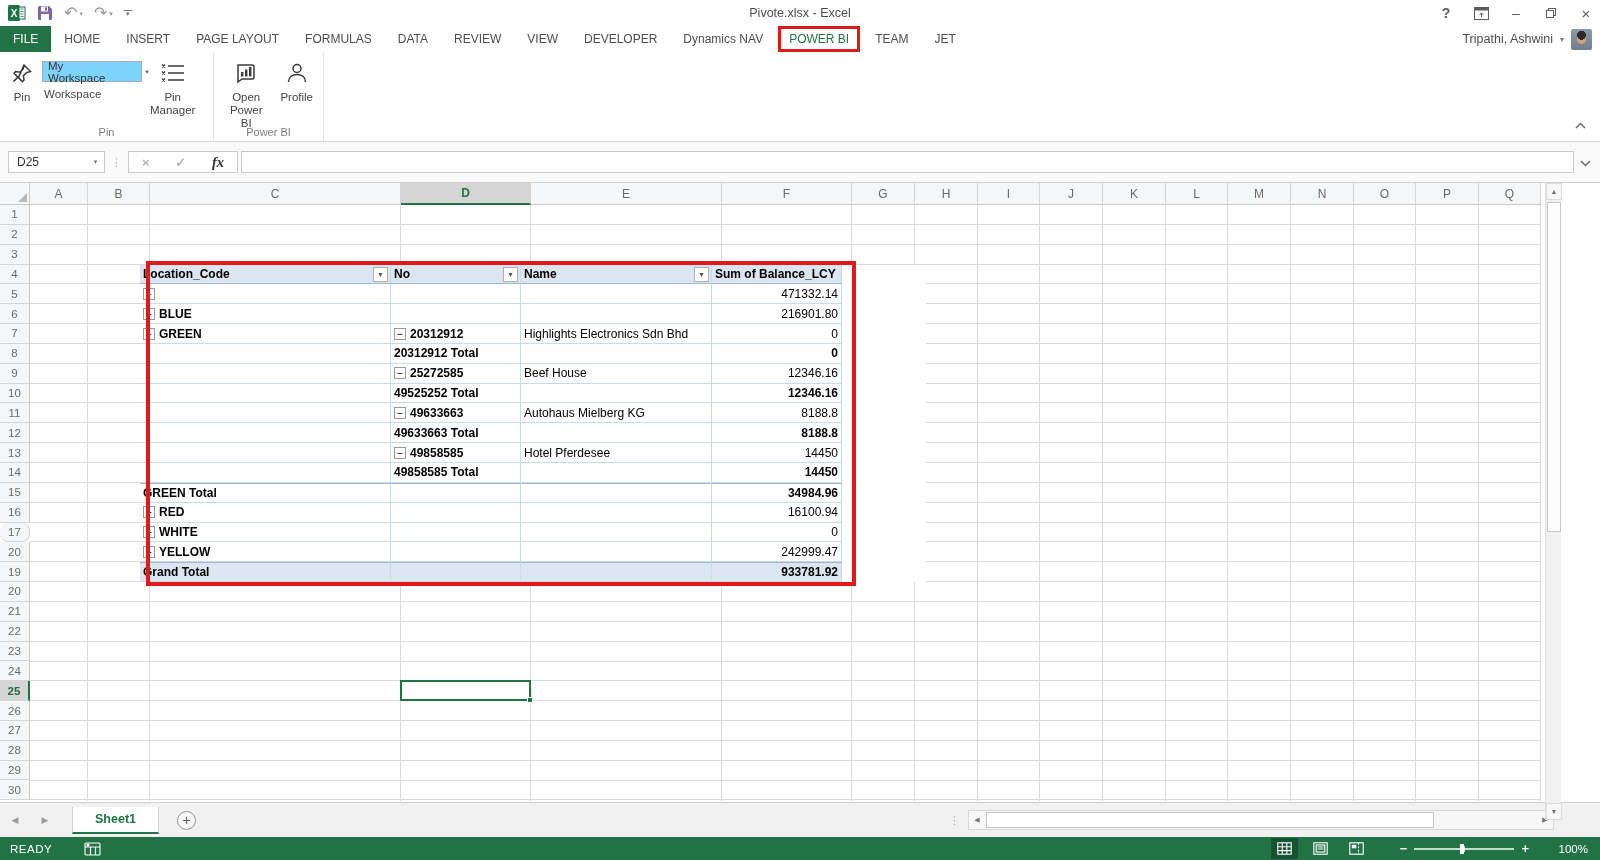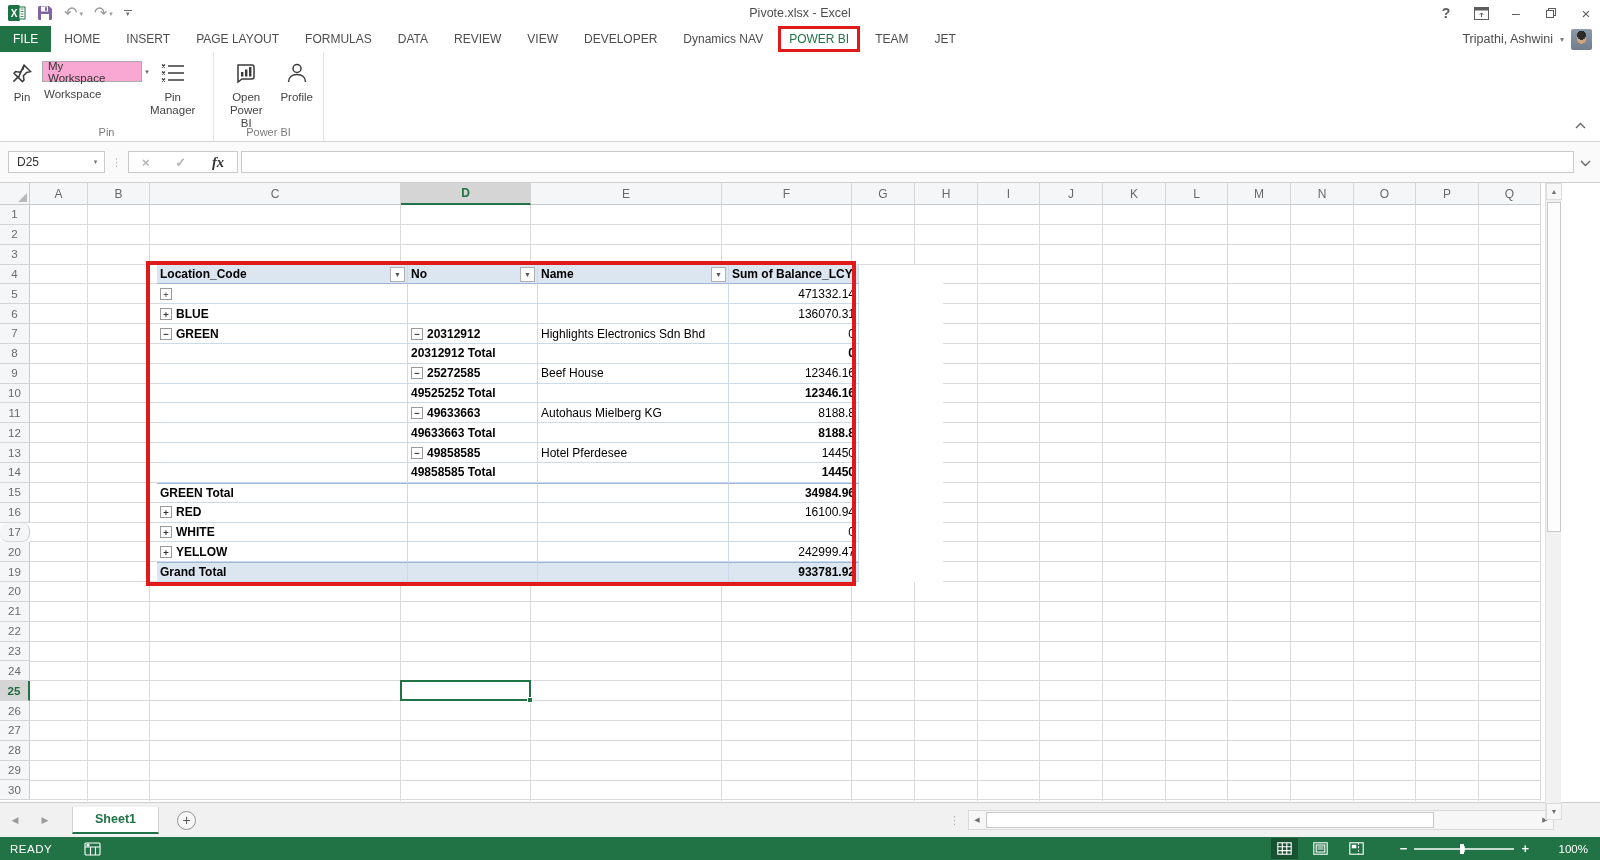--- a/index.html
+++ b/index.html
@@ -40,21 +40,21 @@
   
   #ribbon { top:52px; left:0; width:1600px; height:90px; background:#fff; border-bottom:1px solid #d5d5d5; }
   .rgroup { float:left; height:89px; position:relative; border-right:1px solid #e4e4e4; padding:2px 4px 0 4px; }
   .rgroup-label { position:absolute; bottom:3px; left:0; width:100%; text-align:center; font-size:11px; color:#7b7b7b; }
   .rbody { display:flex; align-items:flex-start; height:66px; }
   .bigbtn { display:flex; flex-direction:column; align-items:center; padding:4px 6px 0 6px; color:#444; }
   .bigbtn .ic { height:30px; display:flex; align-items:center; justify-content:center; color:#3a3a3a; }
   .bigbtn .bl { font-size:11.5px; line-height:13px; text-align:center; margin-top:3px; white-space:pre-line; }
   .bigbtn.disabled, .bigbtn.disabled .ic { color:#ababab; }
   .ws-col { display:flex; flex-direction:column; padding-top:7px; margin:0 2px; }
-  .combo { width:100px; height:21px; border:1px solid #ababab; background:#f9a8d4; display:flex; align-items:center; font-size:11.5px; color:#333;gap:40px; }
+  .combo { width:100px; height:21px; border:1px solid #ababab; background:#7dd3fc; display:flex; align-items:center; font-size:11.5px; color:#333;gap:40px; }
   .combo .cv { flex:1; padding-left:5px; }
   .combo .ca { width:16px; height:100%; display:flex; align-items:center; justify-content:center; font-size:7px; color:#666; }
   .ws-lbl { font-size:11.5px; color:#444; margin-top:6px; padding-left:2px; }
   #ribbon-collapse { position:absolute; right:14px; bottom:8px; }
 
   
   #formularow { top:142px; left:0; width:1600px; height:41px; background:#fafafa; border-bottom:1px solid #cfcfcf;
     display:flex; align-items:center; }
   #namebox { margin-left:8px; width:97px; height:22px; background:#fff; border:1px solid #c9c9c9; display:flex; align-items:center; }
   #namebox .nv { flex:1; font-size:12px; color:#333; padding-left:8px; }
@@ -372,21 +372,21 @@
       <div class="vline" style="left: 1009px; height: 595.5px;"></div>
       <div class="vline" style="left: 1072px; height: 595.5px;"></div>
       <div class="vline" style="left: 1135px; height: 595.5px;"></div>
       <div class="vline" style="left: 1197px; height: 595.5px;"></div>
       <div class="vline" style="left: 1260px; height: 595.5px;"></div>
       <div class="vline" style="left: 1323px; height: 595.5px;"></div>
       <div class="vline" style="left: 1385px; height: 595.5px;"></div>
       <div class="vline" style="left: 1448px; height: 595.5px;"></div>
       <div class="vline" style="left: 1510px; height: 595.5px;"></div>
     </div>
-<div id="pivot" style="left: 157px; top: 81.55px; width: 786px;">
+<div id="pivot" style="left: 140px; top: 81.55px; width: 786px;">
       <div class="prow hdr">
         <div class="pcell" style="width: 251px; height: 19.85px;">
           <span>Location_Code</span>
           <span class="filt">▼</span>
         </div>
         <div class="pcell" style="width: 130px; height: 19.85px;">
           <span>No</span>
           <span class="filt">▼</span>
         </div>
         <div class="pcell" style="width: 191px; height: 19.85px;">
@@ -417,21 +417,21 @@
           <span class="pm">+</span>
           <span>BLUE</span>
         </div>
         <div class="pcell" style="width: 130px; height: 19.85px;">
           <span></span>
         </div>
         <div class="pcell" style="width: 191px; height: 19.85px;">
           <span></span>
         </div>
         <div class="pcell num" style="width: 130px; height: 19.85px;">
-          <span>136070.31</span>
+          <span>216901.80</span>
         </div>
       </div>
       <div class="prow">
         <div class="pcell b" style="width: 251px; height: 19.85px;">
           <span class="pm">−</span>
           <span>GREEN</span>
         </div>
         <div class="pcell b" style="width: 130px; height: 19.85px;">
           <span class="pm">−</span>
           <span>20312912</span>

